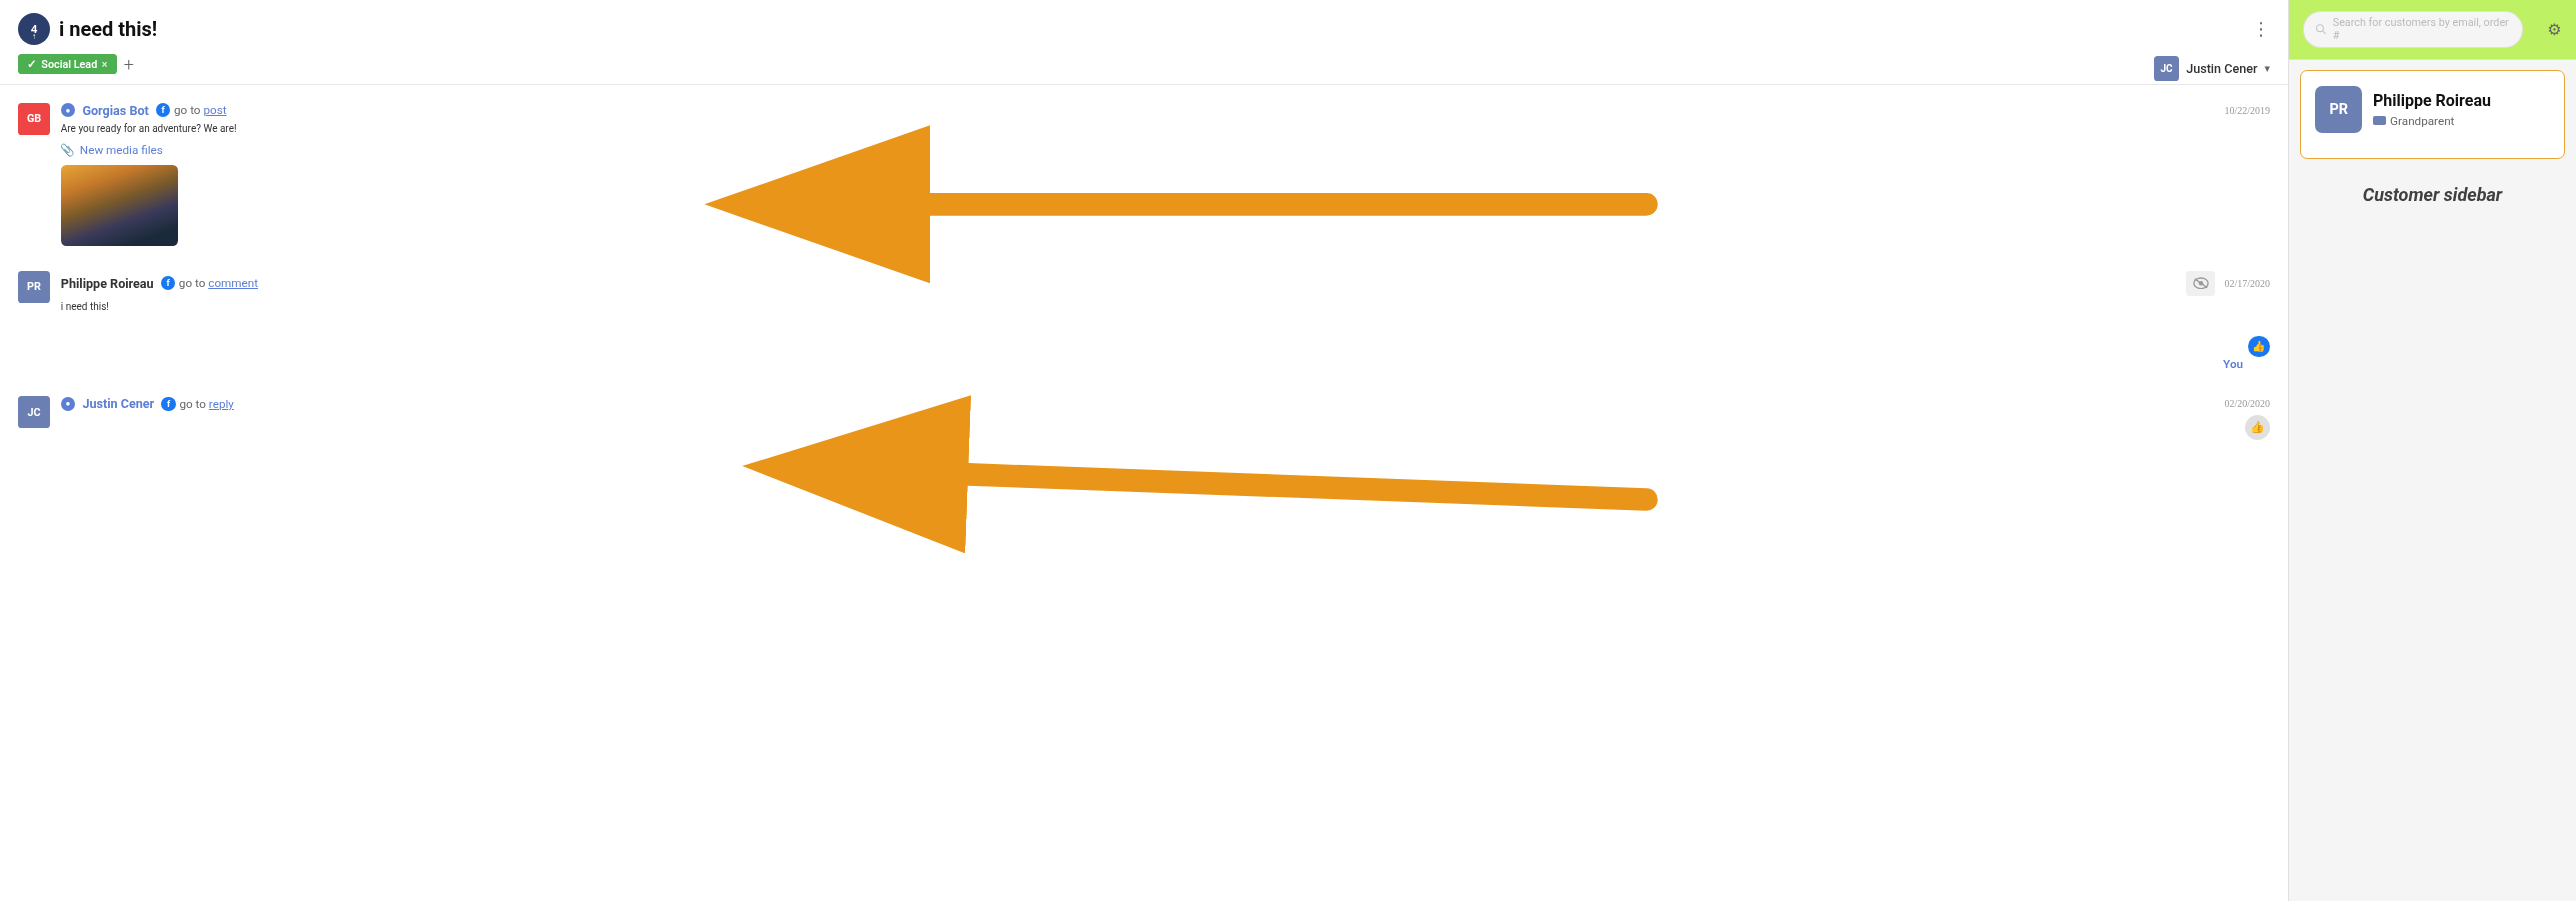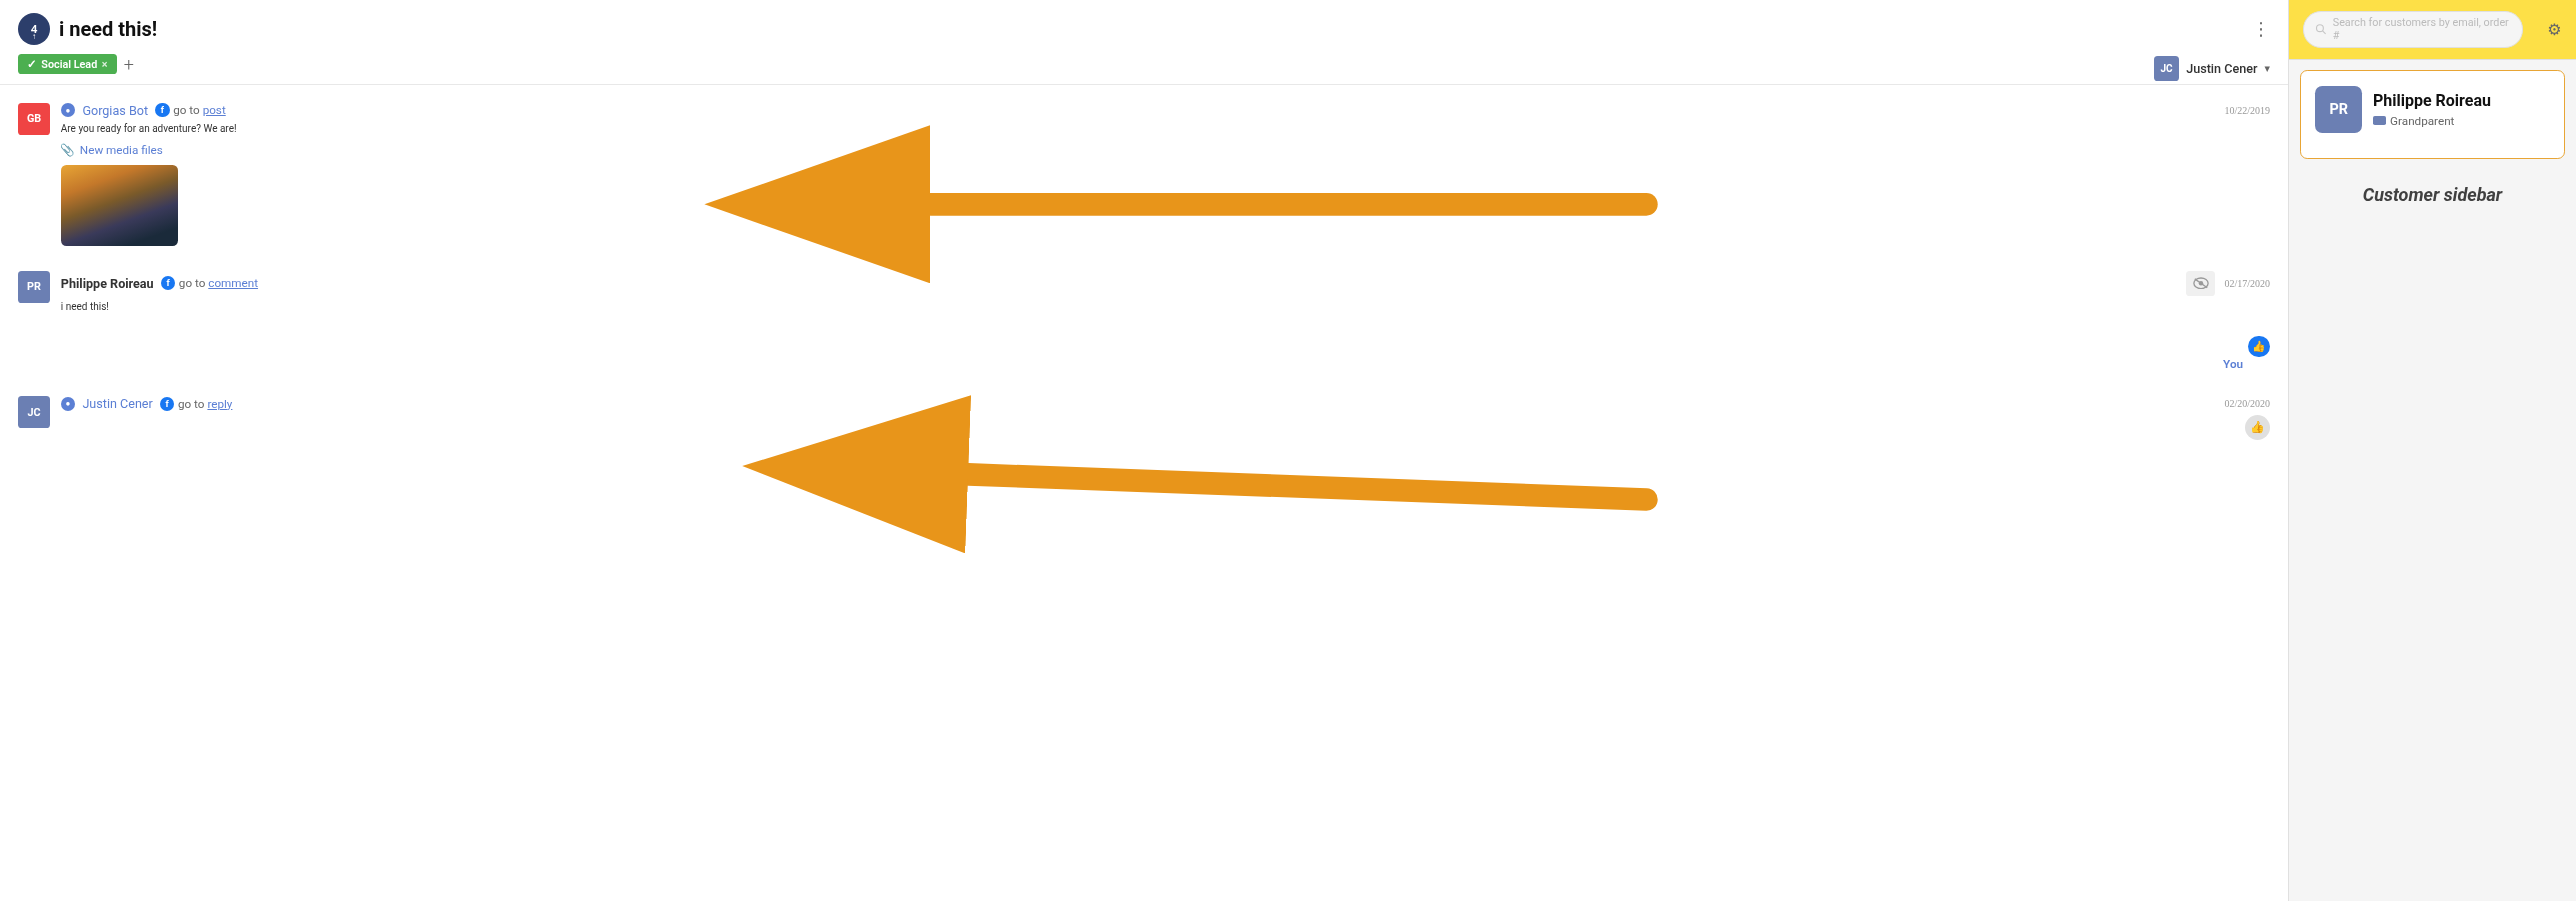--- a/index.html
+++ b/index.html
@@ -161,21 +161,21 @@
       margin-bottom: 3.6px;
       flex-wrap: wrap;
       gap: 3.6px;
     }
     .message-meta {
       display: flex;
       align-items: center;
       gap: 7.2px;
     }
     .sender-name {
-      font-weight: 400;
+      font-weight: 700;
       color: #5b7fd4;
       font-size: 12.6px;
     }
     .sender-name.bot { color: #5b7fd4; }
     .sender-name.user { color: #333; font-weight: 700; }
 
     .fb-icon {
       display: inline-flex;
       align-items: center;
       gap: 3.6px;
@@ -319,21 +319,21 @@
       width: 288px;
       background: #f5f5f5;
       border-left: 0.9px solid #e0e0e0;
       display: flex;
       flex-direction: column;
       flex-shrink: 0;
     }
 
     .sidebar-header {
       padding: 10.8px 14.4px;
-      background: #fde047;
+      background: #bef264;
       border-bottom: 0.9px solid #e0e0e0;
       display: flex;
       align-items: center;
       gap: 24px;
     }
     .search-box {
       flex: 1;
       display: flex;
       align-items: center;
       gap: 5.4px;

